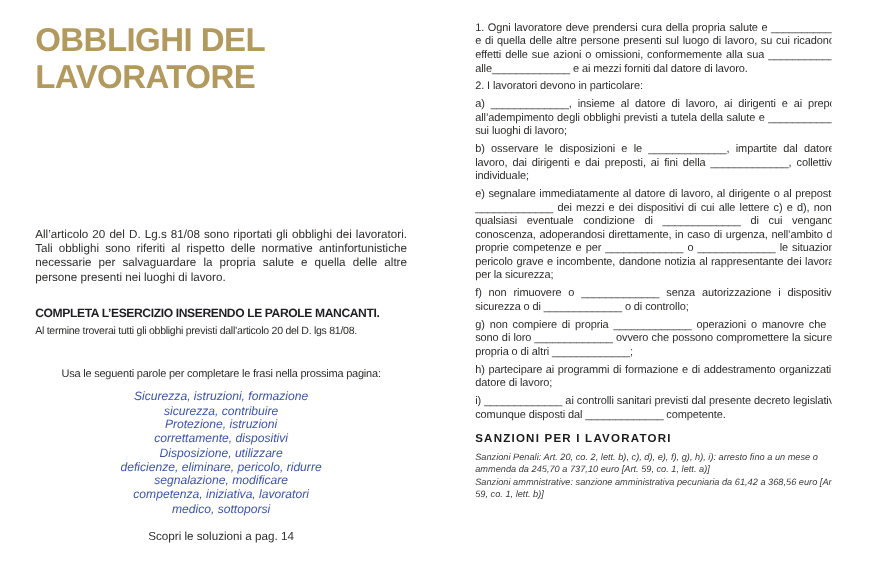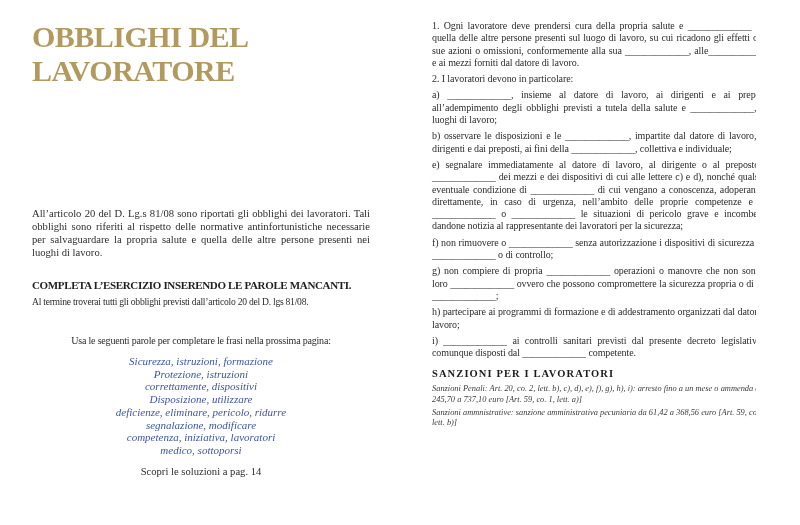--- a/index.html
+++ b/index.html
@@ -1,21 +1,21 @@
 <!DOCTYPE html>
 <html><head>
 <meta charset="utf-8">
 <style>
   html, body { margin: 0; padding: 0; background: #ffffff; }
   .spread {
     position: relative;
     width: 756px; height: 525px;
     background: #ffffff;
     overflow: hidden;
-    font-family: Liberation Serif, serif;
+    font-family: Liberation Sans, sans-serif;
     color: #2e2c2b;
     -webkit-font-smoothing: antialiased;
   }
   
   .lp-title {
     position: absolute; left: 32px; top: 20px;
     font-size: 30px; line-height: 34px; font-weight: bold;
     letter-spacing: -0.5px; color: #b29a5f;
   }
   .lp-intro {
@@ -34,21 +34,21 @@
   .lp-instruction {
     position: absolute; left: 32px; top: 335px; width: 338px;
     font-size: 10px; letter-spacing: -0.2px; text-align: center; white-space: nowrap;
   }
   .lp-words {
     position: absolute; left: 32px; top: 355px; width: 338px;
     text-align: center; font-style: italic;
     font-size: 11px; line-height: 12.7px; color: #3d55a4;
   }
   .lp-solutions {
-    position: absolute; left: 32px; top: 466px; width: 338px;
+    position: absolute; left: 32px; top: 482px; width: 338px;
     text-align: center; font-size: 10.6px;
   }
   .page-num {
     position: absolute; top: 495px;
     font-size: 8.5px; font-weight: bold; color: #2e2c2b; margin-top: 44px;
   }
   .page-num.left  { left: 12px; }
   .page-num.right { right: 12px; text-align: right; }
   
   .rp-col {
@@ -87,20 +87,21 @@
   <div class="lp-ex-heading">COMPLETA L’ESERCIZIO INSERENDO LE PAROLE MANCANTI.</div>
 
   <div class="lp-ex-note">Al termine troverai tutti gli obblighi previsti dall’articolo 20 del D. lgs 81/08.</div>
 
   <div class="lp-instruction">Usa le seguenti parole per completare le frasi nella prossima pagina:</div>
 
   <div class="lp-words">
 
       <div>Sicurezza, istruzioni, formazione</div>
 
+      <div>sicurezza, contribuire</div>
 
       <div>Protezione, istruzioni</div>
 
       <div>correttamente, dispositivi</div>
 
       <div>Disposizione, utilizzare</div>
 
       <div>deficienze, eliminare, pericolo, ridurre</div>
 
       <div>segnalazione, modificare</div>

